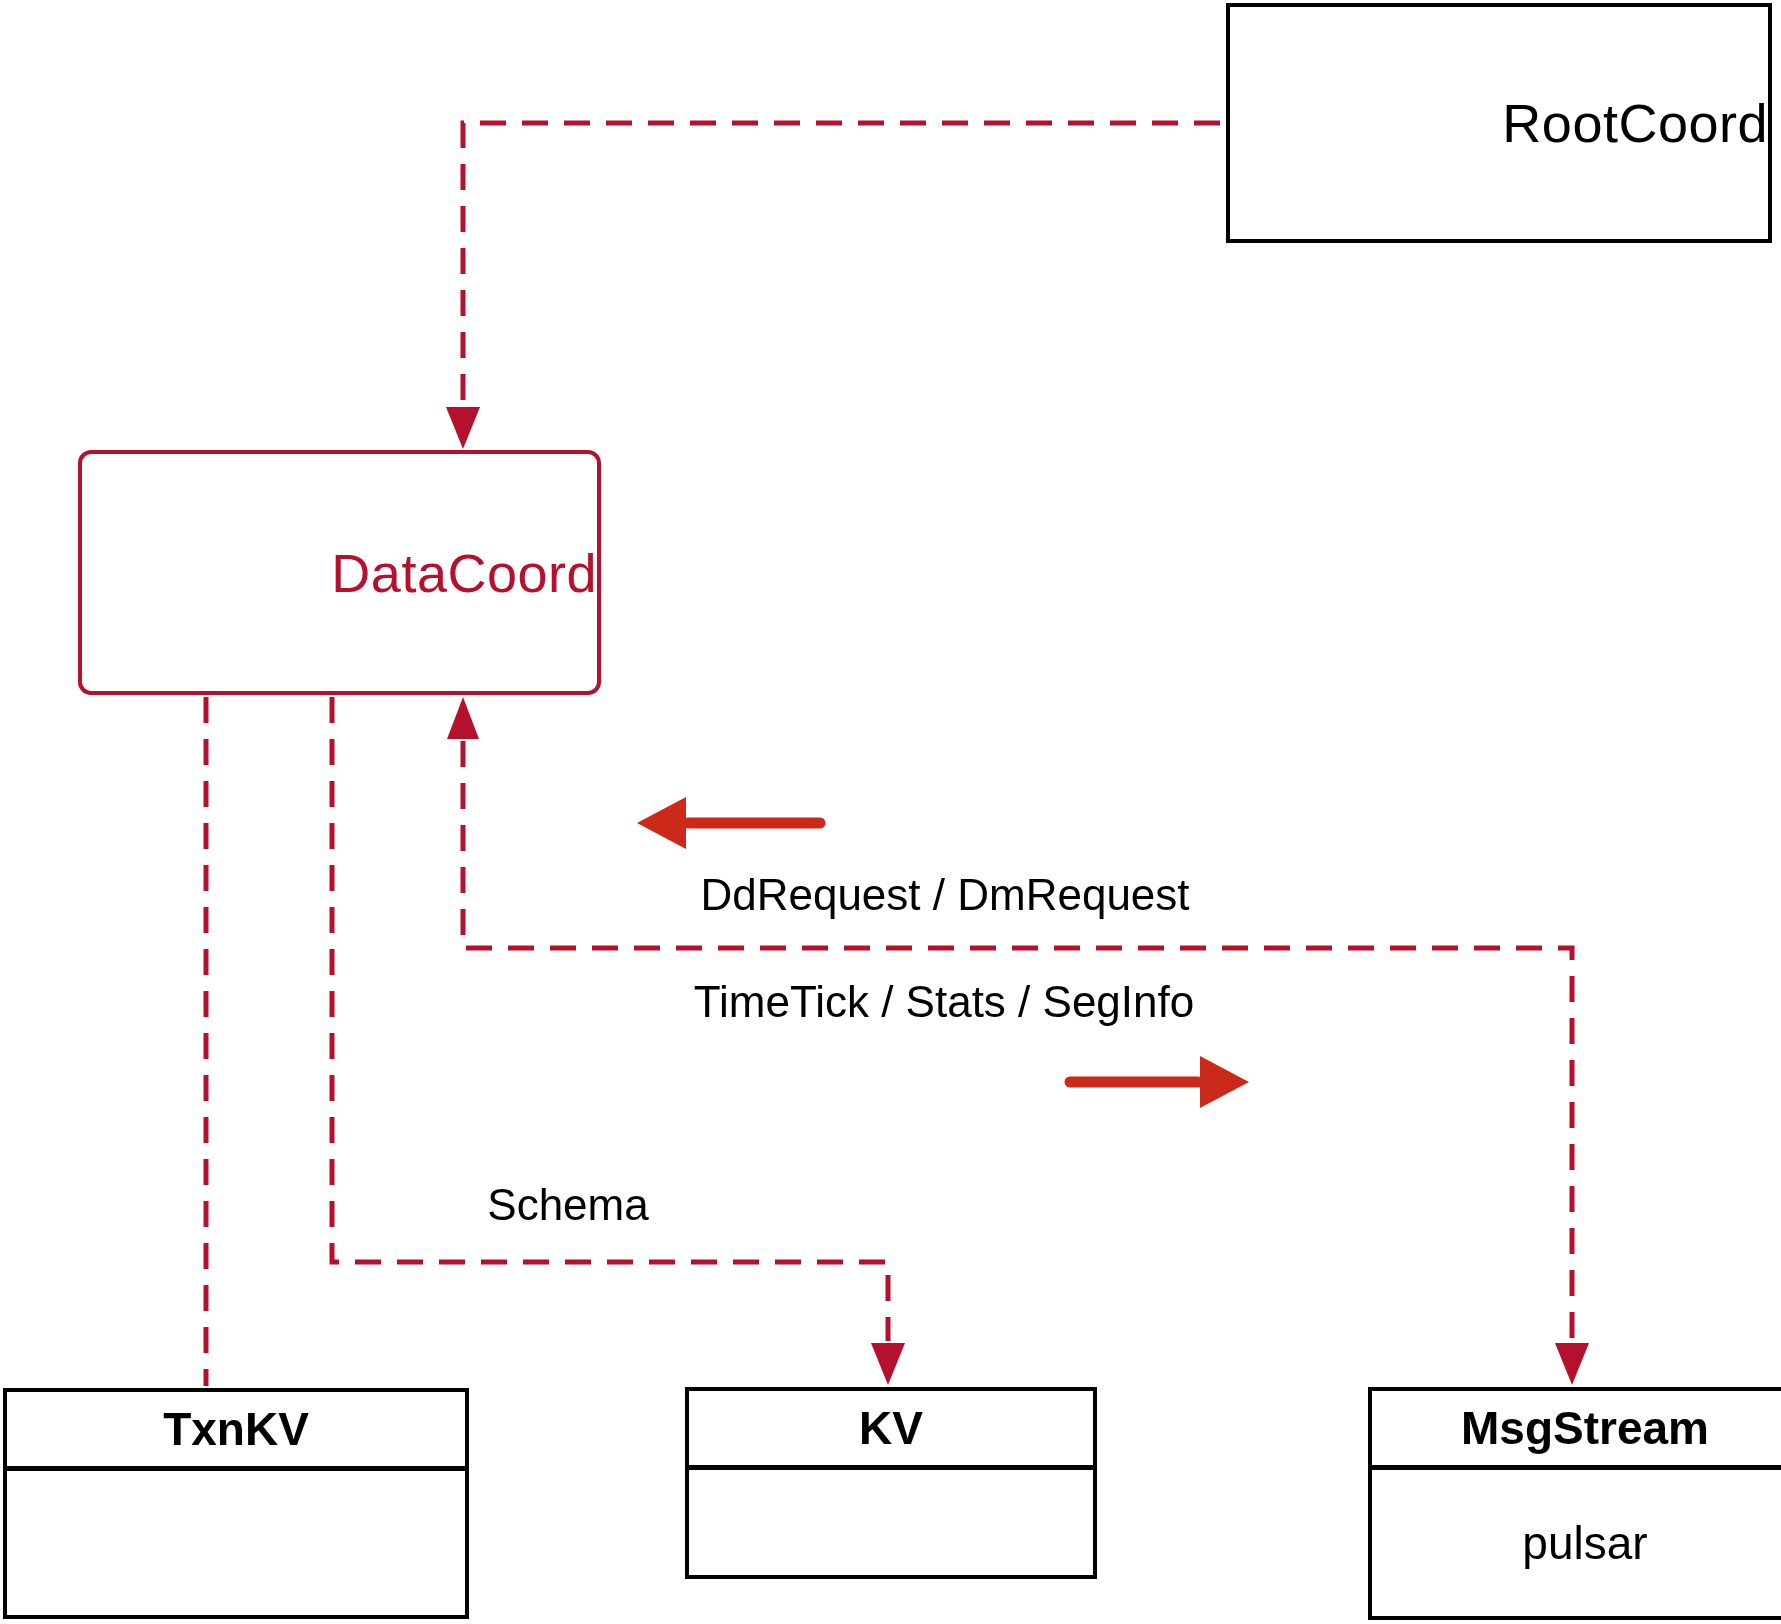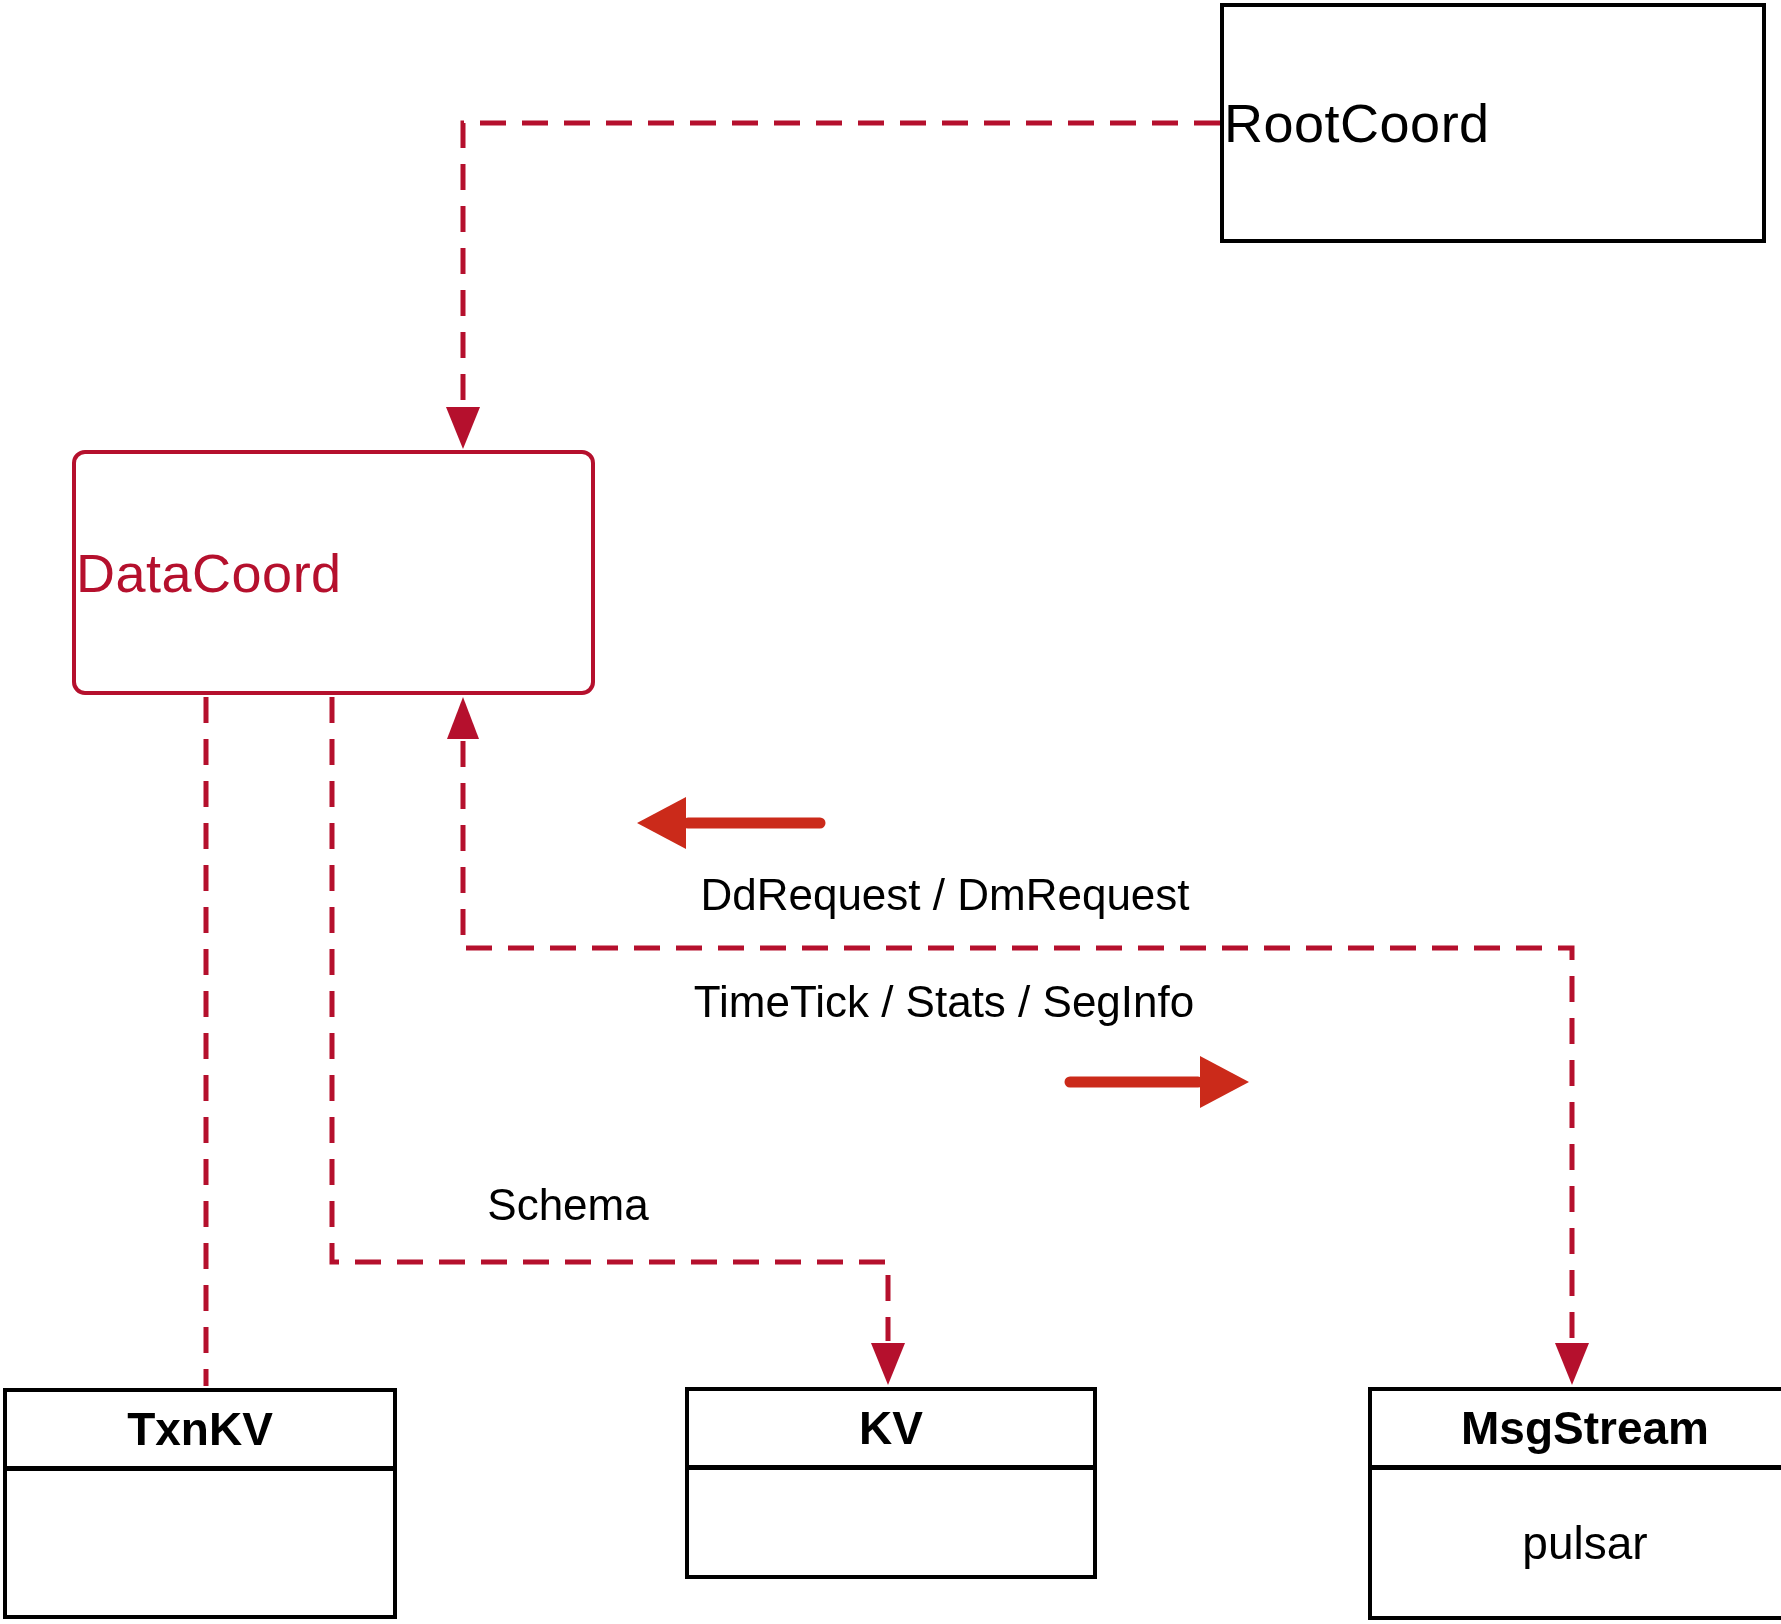--- a/index.html
+++ b/index.html
@@ -34,21 +34,21 @@
     stroke-linecap:round;
   }
   .solid-head{fill:var(--solid-arrow,#cb2a1a);stroke:none;}
 
   .box{
     position:absolute;
     box-sizing:border-box;
     background:var(--background);
     border:4px solid var(--box-border,#000);
   }
-  .node{display:flex;align-items:center;justify-content:flex-start;}
+  .node{display:flex;align-items:center;justify-content:flex-end;margin-left:6px;}
   .node-label{font-size:54px;letter-spacing:0.5px;}
   .box--red{border-color:var(--datacoord-accent,#b5102d);color:var(--datacoord-accent,#b5102d);border-radius:13px;}
 
   .store{display:flex;flex-direction:column;}
   .store-header{
     height:74px;
     flex:0 0 74px;
     display:flex;align-items:center;justify-content:center;
     border-bottom:5px solid var(--box-border,#000);
     font-weight:bold;
@@ -113,21 +113,21 @@
   </svg>
 
   <div class="box node" style="left:1220px;top:3px;width:546px;height:240px;">
     <span class="node-label">RootCoord</span>
   </div>
 
   <div class="box node box--red" style="left:72px;top:450px;width:523px;height:245px;">
     <span class="node-label">DataCoord</span>
   </div>
 
-  <div class="box store" style="left:3px;top:1388px;width:394px;height:231px;gap:13px;">
+  <div class="box store" style="left:3px;top:1388px;width:466px;height:231px;gap:13px;">
     <div class="store-header">TxnKV</div>
   </div>
 
   <div class="box store" style="left:685px;top:1387px;width:412px;height:192px;">
     <div class="store-header">KV</div>
   </div>
 
   <div class="box store" style="left:1368px;top:1387px;width:434px;height:233px;">
     <div class="store-header">MsgStream</div>
     <div class="store-body">

